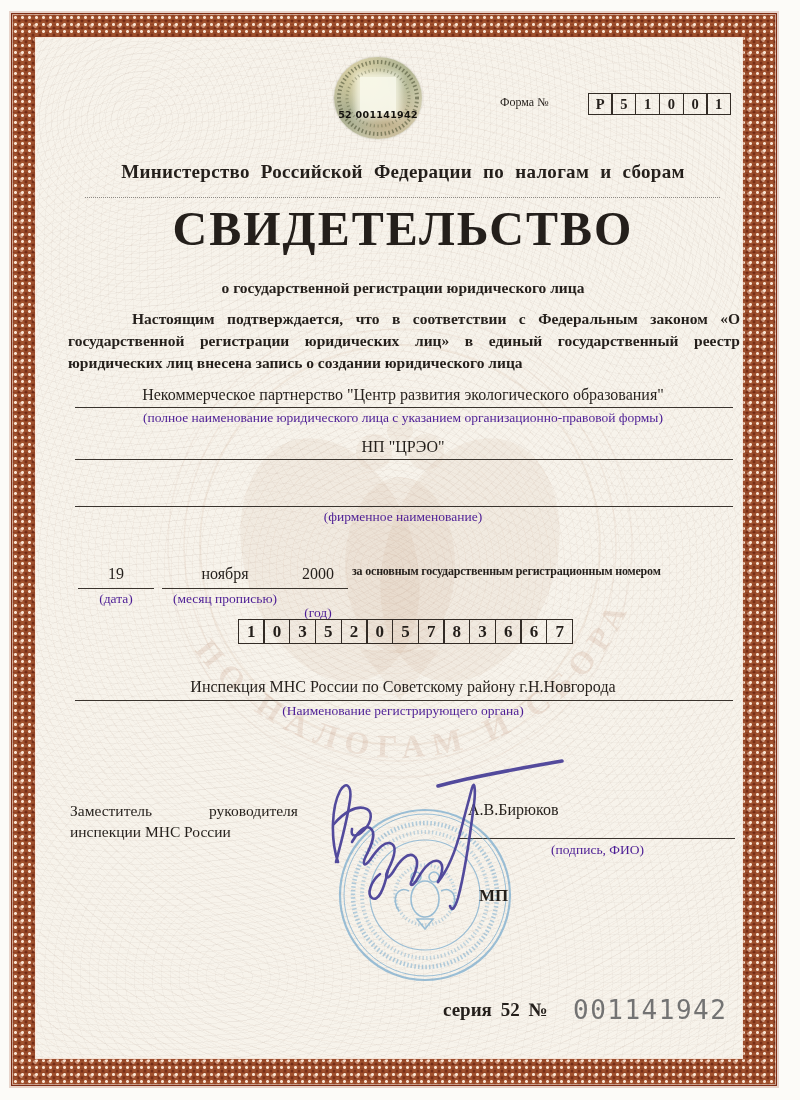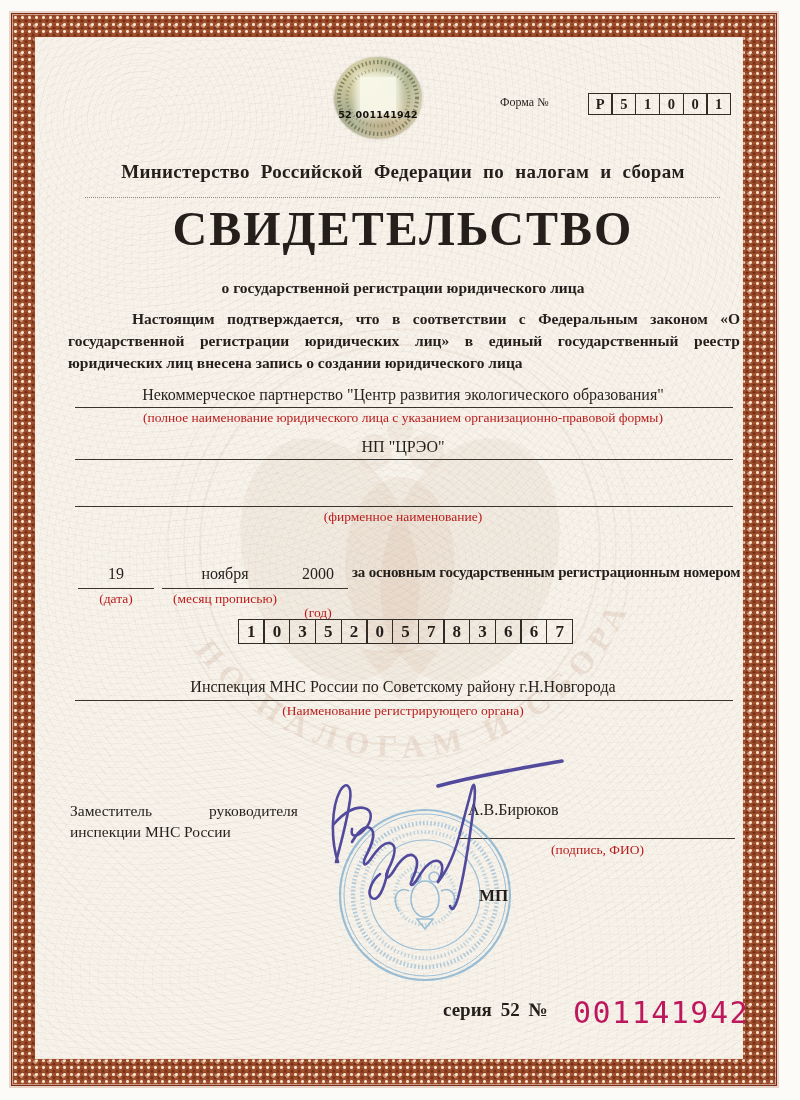--- a/index.html
+++ b/index.html
@@ -24,21 +24,21 @@
           repeating-radial-gradient(circle at 15% 8%, rgba(175,160,150,.09) 0 1px, transparent 1px 6px),
           repeating-radial-gradient(circle at 85% 22%, rgba(175,160,150,.07) 0 1px, transparent 1px 8px),
           repeating-radial-gradient(circle at 50% 52%, rgba(195,160,138,.08) 0 1px, transparent 1px 7px),
           repeating-radial-gradient(circle at 28% 92%, rgba(175,160,150,.07) 0 1px, transparent 1px 9px);
         box-shadow:0 0 0 1px rgba(255,245,235,.9), 0 0 0 2px rgba(150,70,40,.35);}
   .wm{position:absolute;left:36px;top:38px;pointer-events:none;}
   .abs{position:absolute;}
   .center{text-align:center;}
   .rule{border-top:1px solid #3a342e;height:0;}
   .dotrule{border-top:1px dotted #8f8b86;height:0;}
-  .caption{font-size:13.5px;color:#b91c1c;}
+  .caption{font-size:13.5px;color:#4c1d95;}
   .value{font-size:16px;color:#241f1b;}
   .boldtxt{font-weight:bold;}
   
   .cells{display:flex;}
   .cells .cell{border:1.3px solid #332c26;margin-left:-1.3px;display:flex;align-items:center;justify-content:center;
                font-weight:bold;background:transparent;}
   .form-cells .cell{width:23px;height:20px;font-size:14.5px;}
   .ogrn-cells .cell{width:25px;height:23px;font-size:17px;}
   
   .holo{position:absolute;left:334px;top:57px;width:88px;height:82px;border-radius:50%;
@@ -130,21 +130,21 @@
   <div class="abs center caption" style="left:78px;top:591px;width:76px;">(дата)</div>
 
   <div class="abs center value" style="left:162px;top:565px;width:126px;">ноября</div>
   <div class="abs rule" style="left:162px;top:588px;width:126px;"></div>
   <div class="abs center caption" style="left:162px;top:591px;width:126px;">(месяц прописью)</div>
 
   <div class="abs center value" style="left:288px;top:565px;width:60px;">2000</div>
   <div class="abs rule" style="left:288px;top:588px;width:60px;"></div>
   <div class="abs center caption" style="left:288px;top:591px;width:60px;margin-top:14px;">(год)</div>
 
-  <div class="abs boldtxt" style="left:352px;top:564px;font-size:15px;letter-spacing:-.2px;white-space:nowrap;">за основным государственным регистрационным номером</div>
+  <div class="abs boldtxt" style="left:352px;top:564px;font-size:12px;letter-spacing:-.2px;white-space:nowrap;">за основным государственным регистрационным номером</div>
 
   <div class="abs cells ogrn-cells" style="left:239px;top:619px;">
     <span class="cell">1</span>
     <span class="cell">0</span>
     <span class="cell">3</span>
     <span class="cell">5</span>
     <span class="cell">2</span>
     <span class="cell">0</span>
     <span class="cell">5</span>
     <span class="cell">7</span>
@@ -195,15 +195,15 @@
       <path d="M338 862 C330 838 332 806 340 791 C346 780 352 786 350 800 C347 822 340 846 336 862"></path>
       <path d="M334 824 C344 812 356 806 364 808 C374 810 372 822 364 830 C357 837 350 838 352 829"></path>
       <path d="M352 842 C360 828 368 824 372 830 C376 836 370 848 366 856 C362 864 364 868 370 860 C378 848 386 840 392 844 C398 848 392 862 388 870 C384 878 387 881 393 872 C400 860 408 852 414 856 C420 860 416 872 412 880 C409 886 412 888 418 878 C426 864 434 858 440 862 C444 866 442 874 438 882"></path>
       <path d="M388 870 C384 890 378 902 372 898 C366 894 372 880 380 874"></path>
       <path d="M438 882 C448 870 456 850 462 826 C466 810 470 796 472 788 C474 780 476 788 474 804 C470 836 464 876 458 898 C455 908 452 912 450 906"></path>
       <path d="M438 786 C466 778 510 770 562 761" stroke-width="3.6"></path>
     </g>
   </svg>
 
   <div class="abs boldtxt" style="left:443px;top:999px;font-size:19px;word-spacing:4px;">серия 52 №</div>
-  <div class="abs mono" style="left:573px;top:995px;font-size:30px;letter-spacing:1.5px;color:#be185d;">001141942</div>
+  <div class="abs mono" style="left:573px;top:995px;font-size:26px;letter-spacing:1.5px;color:#737373;">001141942</div>
 
 </div>
 
 </body></html>

